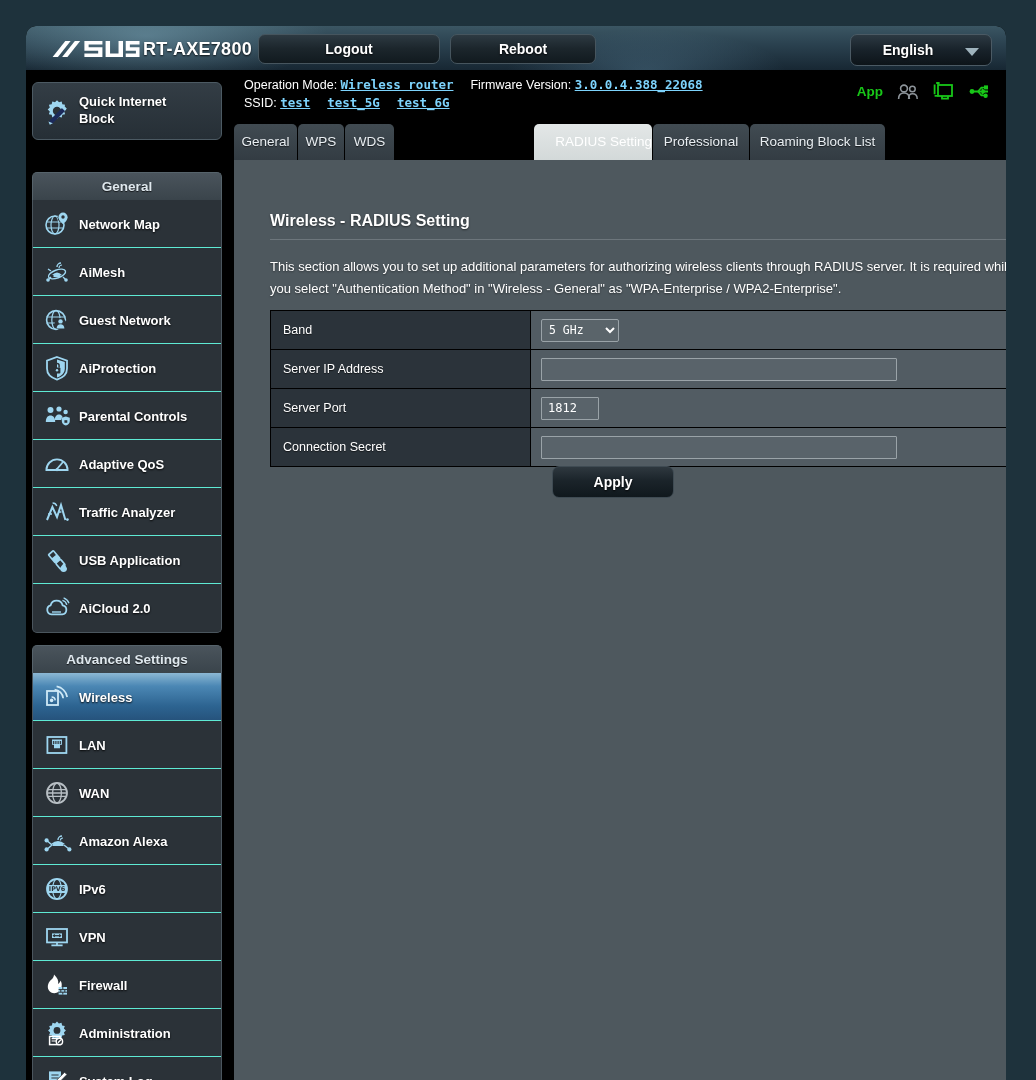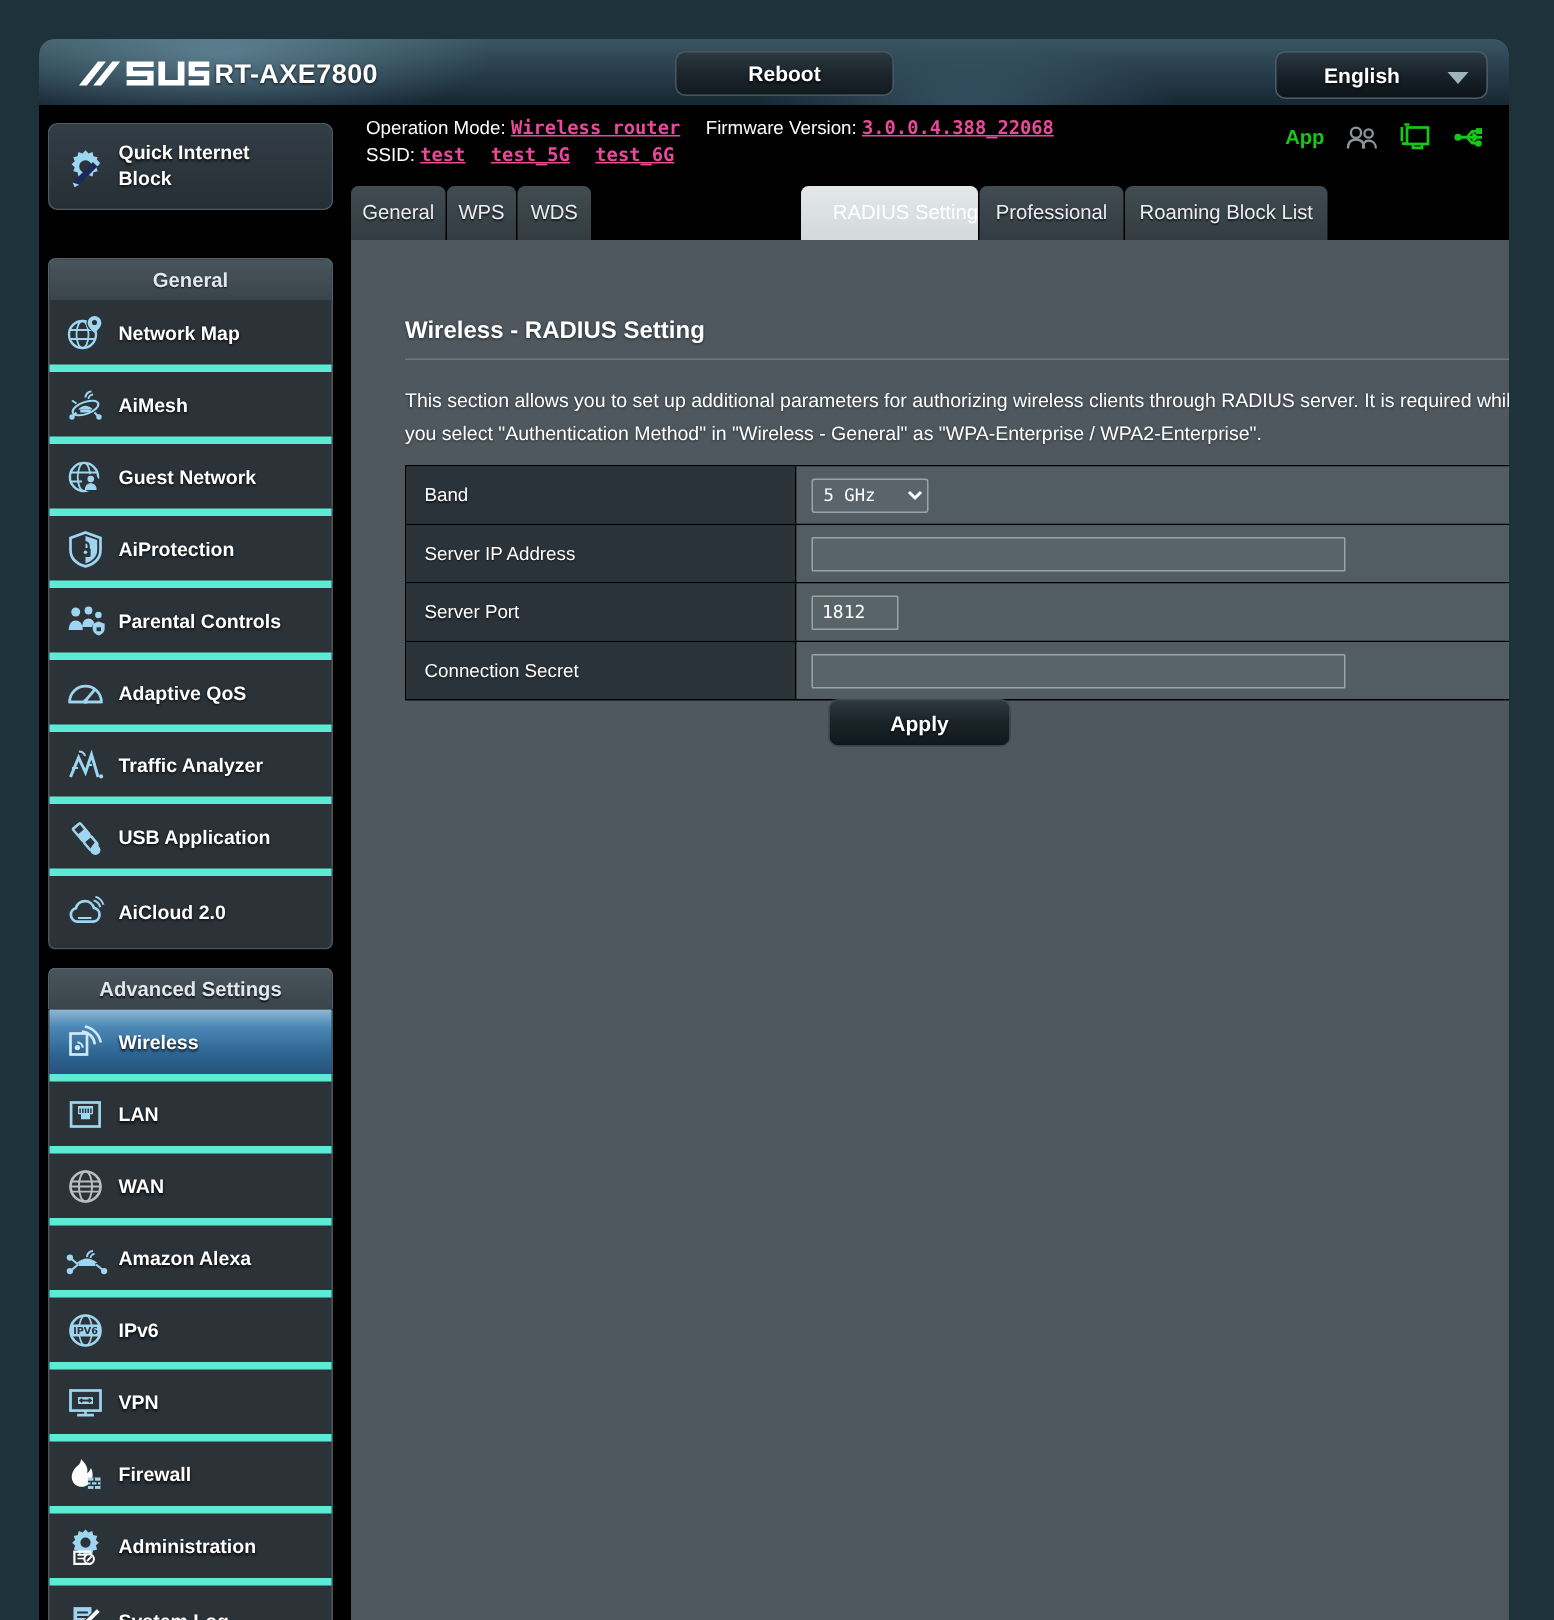--- a/index.html
+++ b/index.html
@@ -114,21 +114,21 @@
     color: #ffffff;
     font-size: 12.5px;
     white-space: nowrap;
   }
   .info-line.l1 { top: 7px; }
   .info-line.l2 { top: 25px; }
   .info-val {
     font-family: "DejaVu Sans Mono", monospace;
     font-weight: bold;
     font-size: 12.5px;
-    color: #ec4899;
+    color: #7dd3fc;
     text-decoration: underline;
     cursor: pointer;
   }
   .info-gap { display: inline-block; width: 10px; }
 
   .icon-row {
     position: absolute;
     right: 14px; top: 12px;
     display: flex;
     align-items: center;
@@ -196,21 +196,21 @@
     border: 1px solid #4a555d;
     border-top: none;
     border-radius: 0 0 5px 5px;
   }
   .menu-group.general { top: 130px; }
   .menu-group.advanced { top: 603px; }
 
   .menu-item {
     position: relative;
     height: 48px;
-    border-bottom: 5px solid #5eead4;
+    border-bottom: 1px solid #5eead4;
     cursor: pointer;
   }
   .menu-item:last-child { border-bottom: none; }
   .menu-item.active {
     background: linear-gradient(180deg, #8cb8d4 0%, #4b87b4 28%, #2d6491 70%, #26537c 100%);
   }
   .menu-item .mi-icon {
     position: absolute;
     left: 11px; top: 50%;
     transform: translateY(-50%);
@@ -369,20 +369,21 @@
       <svg width="84" height="20" viewBox="0 0 84 20">
         <path d="M2 18 L14 2 L19 2 L7 18 Z" fill="#fff"></path>
         <path d="M11 18 L23 2 L28 2 L16 18 Z" fill="#fff"></path>
         <path d="M32 2 h17 v3.6 h-13 v2.6 h13 v9.8 h-17 v-3.6 h13 v-2.6 h-13 Z" fill="#fff"></path>
         <path d="M52 2 h4.2 v12.4 h8 V2 H68.4 v16 H52 Z" fill="#fff"></path>
         <path d="M71 2 h13.5 v3.6 h-9.6 v2.6 h9.6 v9.8 H71 v-3.6 h9.6 v-2.6 H71 Z" fill="#fff"></path>
       </svg>
     </div>
     <div class="model-name">RT-AXE7800</div>
 
+    <div class="tb-btn tb-logout">Logout</div>
     <div class="tb-btn tb-reboot">Reboot</div>
 
     <div class="lang-select">
       <div class="lang-label">English</div>
       <div class="caret"></div>
     </div>
   </div>
 
   <div class="infostrip">
     <div class="info-line l1">

